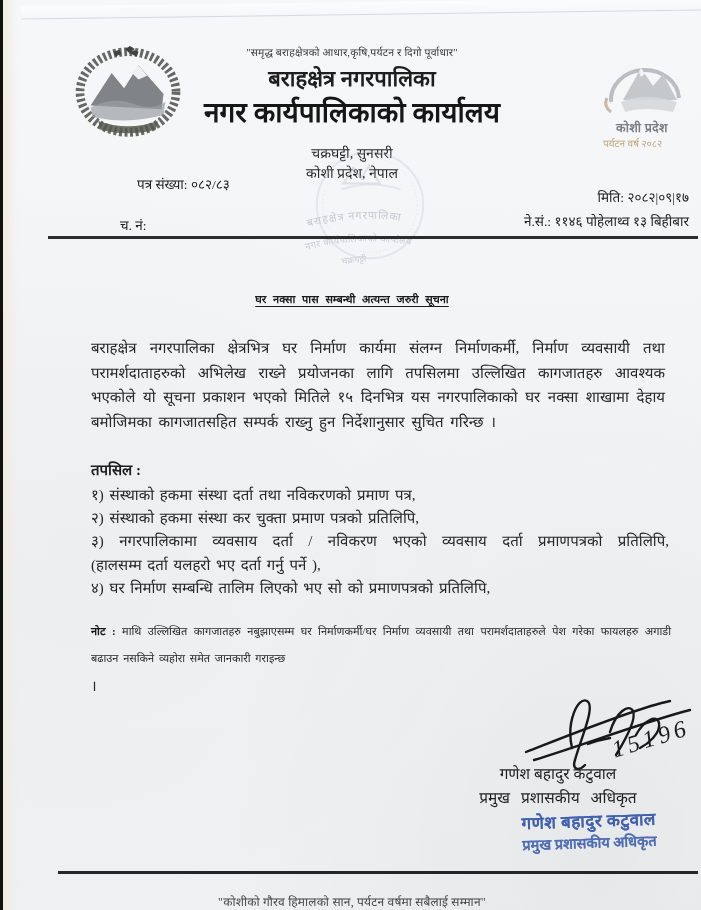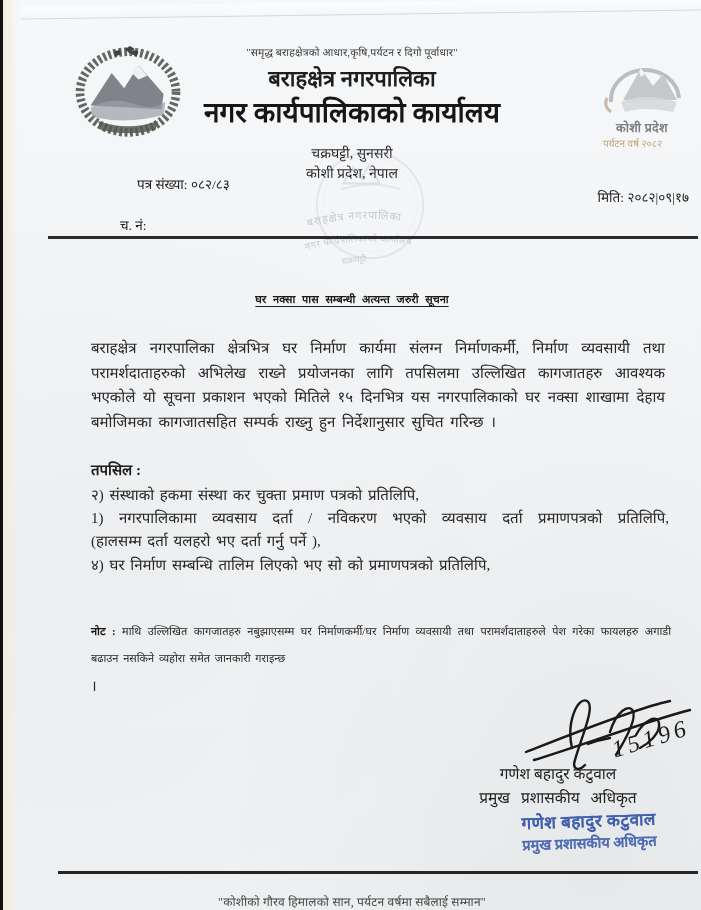--- a/index.html
+++ b/index.html
@@ -113,29 +113,31 @@
       </text>
       <text font-size="9" fill="#a0a8b4">
         <textPath href="#arc3" startOffset="12">चक्रघट्टी</textPath>
       </text>
     </svg>
   </div>
 
   <div class="abs meta-left" style="top:175px;margin-left:17px;">पत्र संख्या: ०८२/८३</div>
   <div class="abs meta-left" style="top:216px;">च. नं:</div>
   <div class="abs meta-right" style="top:188px;margin-left:34px;">मिति: २०८२|०९|१७</div>
+  <div class="abs meta-right" style="top:212px;">ने.सं.: ११४६ पोहेलाथ्व १३ बिहीबार</div>
   <div class="abs rule1"></div>
 
   <div class="abs ctr notice-title">घर नक्सा पास सम्बन्धी अत्यन्त जरुरी सूचना</div>
   <div class="abs body-par">बराहक्षेत्र नगरपालिका क्षेत्रभित्र घर निर्माण कार्यमा संलग्न निर्माणकर्मी, निर्माण व्यवसायी तथा परामर्शदाताहरुको अभिलेख राख्ने प्रयोजनका लागि तपसिलमा उल्लिखित कागजातहरु आवश्यक भएकोले यो सूचना प्रकाशन भएको मितिले १५ दिनभित्र यस नगरपालिकाको घर नक्सा शाखामा देहाय बमोजिमका कागजातसहित सम्पर्क राख्नु हुन निर्देशानुसार सुचित गरिन्छ ।</div>
 
   <div class="abs tapasil-h">तपसिल :</div>
   <div class="abs items">
+    <div class="it">१) संस्थाको हकमा संस्था दर्ता तथा नविकरणको प्रमाण पत्र,</div>
     <div class="it">२) संस्थाको हकमा संस्था कर चुक्ता प्रमाण पत्रको प्रतिलिपि,</div>
-    <div class="it it3">1) नगरपालिकामा व्यवसाय दर्ता / नविकरण भएको व्यवसाय दर्ता प्रमाणपत्रको प्रतिलिपि,</div>
+    <div class="it it3">३) नगरपालिकामा व्यवसाय दर्ता / नविकरण भएको व्यवसाय दर्ता प्रमाणपत्रको प्रतिलिपि,</div>
     <div class="it">(हालसम्म दर्ता यलहरो भए दर्ता गर्नु पर्ने ),</div>
     <div class="it">४) घर निर्माण सम्बन्धि तालिम लिएको भए सो को प्रमाणपत्रको प्रतिलिपि,</div>
   </div>
 
   <div class="abs note"><b>नोट :</b> <span>माथि उल्लिखित कागजातहरु नबुझाएसम्म घर निर्माणकर्मी/घर निर्माण व्यवसायी तथा परामर्शदाताहरुले पेश गरेका फायलहरु अगाडी बढाउन नसकिने व्यहोरा समेत जानकारी गराइन्छ</span></div>
   <div class="abs danda">।</div>
 
   <div class="abs" style="left:515px;top:688px;width:190px;height:88px;">
     <svg width="190" height="88" viewBox="0 0 190 88">
       <g stroke="#191919" stroke-width="2.4" fill="none" stroke-linecap="round">

